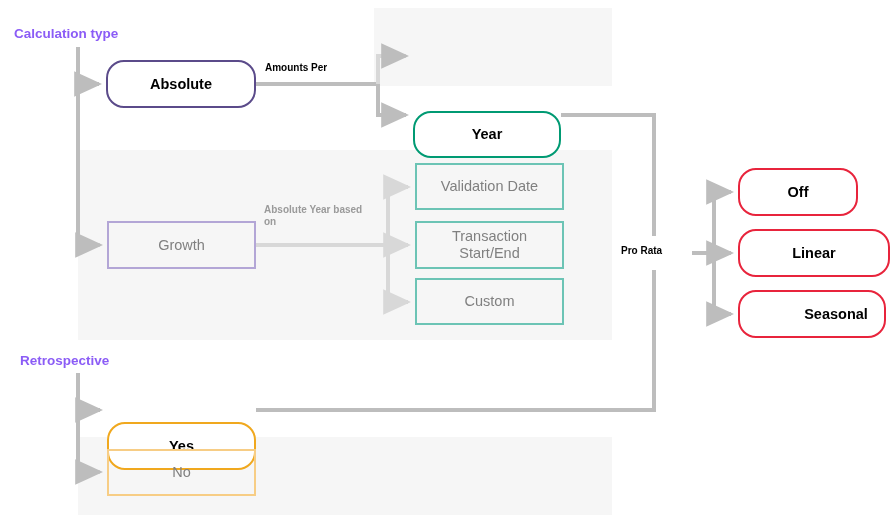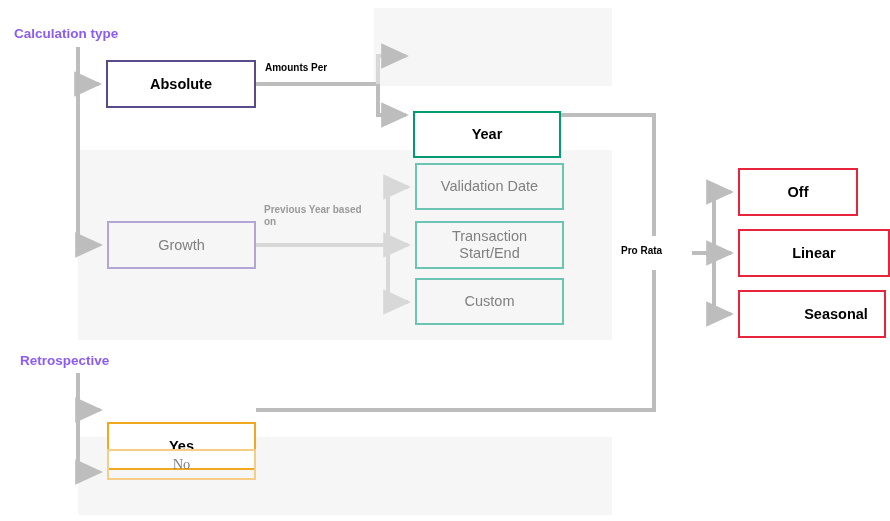--- a/index.html
+++ b/index.html
@@ -35,20 +35,21 @@
     display: block;
     width: 100%;
     padding: 0 6px;
     box-sizing: border-box;
   }
   .node.active {
     font-weight: bold;
     color: #000000;
     font-size: 14.5px;
     background: #ffffff;
+    border-radius: 18px;
   }
   .node.inactive {
     font-weight: normal;
     color: #808080;
     font-size: 14.5px;
     background: transparent;
   }
   .grouplabel {
     position: absolute;
     font-weight: bold;
@@ -121,21 +122,21 @@
       <path d="M78,373 L78,472"></path>
       <path d="M78,410 L100,410" marker-end="url(#arrow)"></path>
       <path d="M78,472 L100,472" marker-end="url(#arrow)" stroke="#d8d8d8"></path>
     </g>
   </svg>
 
   <div class="grouplabel" style="left:14px;top:26px;">Calculation type</div>
   <div class="grouplabel" style="left:20px;top:353px;">Retrospective</div>
 
   <div class="edgelabel" style="left:265px;top:62px;">Amounts Per</div>
-  <div class="edgelabel muted" style="left:264px;top:204px;width:112px;">Previous Year based on</div>
+  <div class="edgelabel muted" style="left:264px;top:204px;width:112px;">Absolute Year based on</div>
   <div class="edgelabel" style="left:621px;top:245px;">Pro Rata</div>
 
   <div class="node active" style="left:106px;top:60px;width:150px;height:48px;border:2px solid #5b4b8a;">
     <span class="node-label">Absolute</span>
   </div>
 
 
   <div class="node active" style="left:413px;top:92px;width:148px;height:47px;border:2px solid #009a73;margin-top:19px;">
     <span class="node-label">Year</span>
   </div>
@@ -165,17 +166,17 @@
   </div>
 
   <div class="node active" style="left:738px;top:290px;width:148px;height:48px;border:2px solid #e8243c;padding-left:48px;">
     <span class="node-label">Seasonal</span>
   </div>
 
   <div class="node active" style="left:107px;top:386px;width:149px;height:48px;border:2px solid #f0a81e;margin-top:36px;">
     <span class="node-label">Yes</span>
   </div>
 
-  <div class="node inactive" style="left:107px;top:449px;width:149px;height:31px;border:2px solid #f7cd85;font-family:Liberation Serif, serif;">
+  <div class="node inactive" style="left:107px;top:449px;width:149px;height:47px;border:2px solid #f7cd85;">
     <span class="node-label">No</span>
   </div>
 
 </div>
 
 </body></html>

